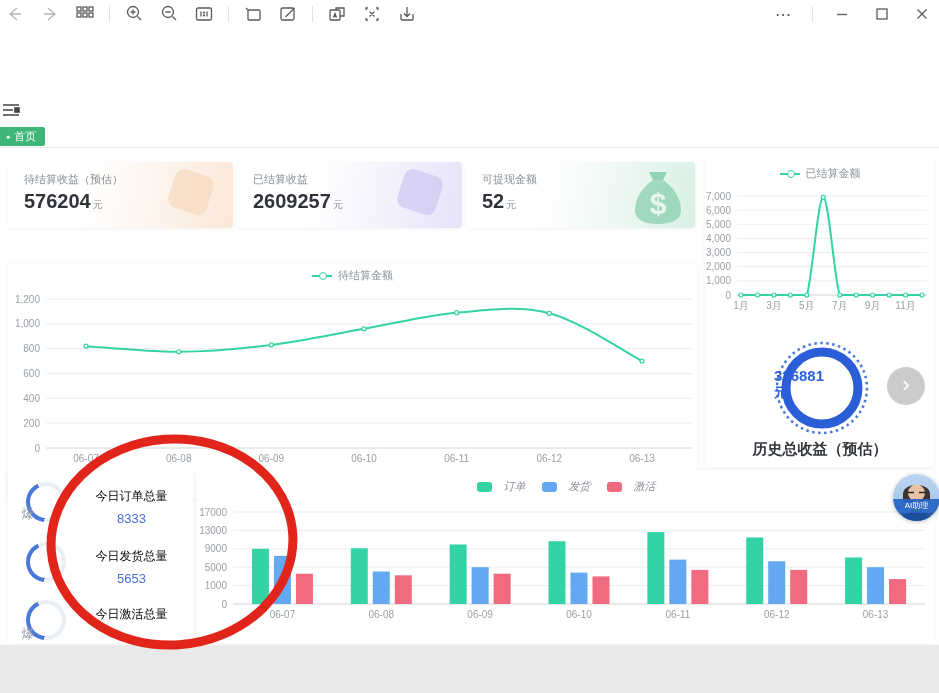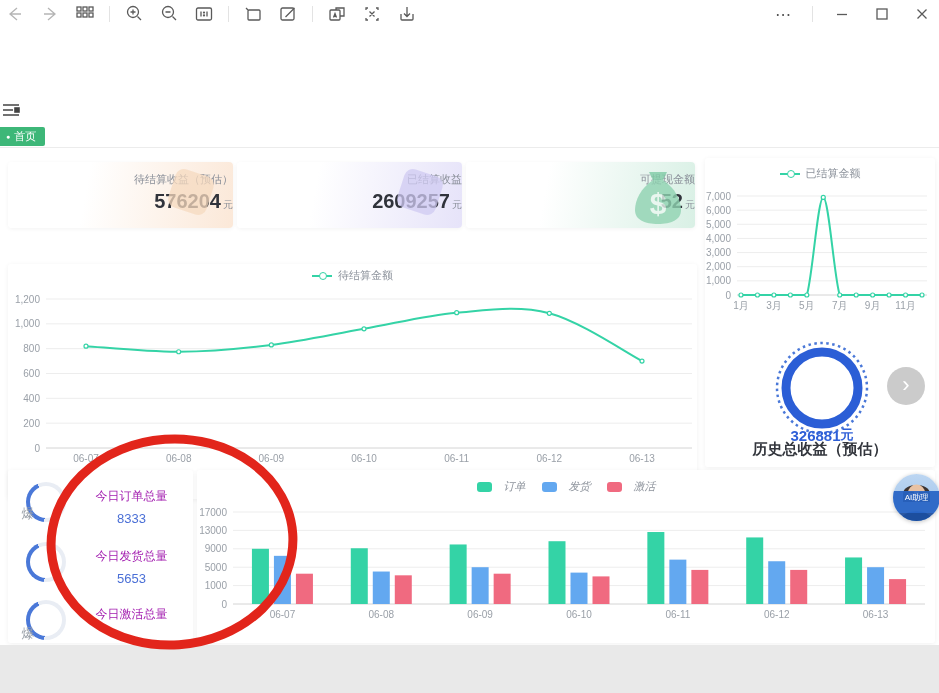--- a/index.html
+++ b/index.html
@@ -21,21 +21,21 @@
   .menu-toggle { position:absolute; left:2px; top:103px; width:20px; height:16px; cursor:pointer; }
   .menu-toggle svg { stroke:#444; stroke-width:1.6; }
   .tab-home { position:absolute; left:0; top:127px; height:19px; background:#3db778; color:#fff;
               font-size:11px; display:flex; align-items:center; gap:4px; padding:0 9px 0 6px;
               border-radius:0 2px 2px 0; cursor:pointer; }
   .tab-dot { font-size:7px; line-height:1; }
   .hr-line { position:absolute; left:0; top:147px; width:939px; height:1px; background:#ececec; }
 
   
   .card { position:absolute; top:162px; height:66px; border-radius:4px; overflow:hidden;
-          box-shadow:0 1px 4px rgba(0,0,0,.05); padding:10px 0 0 16px;text-align:right; }
+          box-shadow:0 1px 4px rgba(0,0,0,.05); padding:10px 0 0 16px; }
   .card1 { left:8px;   width:225px; background:linear-gradient(100deg,#fff 35%,#fbe8d8 100%); }
   .card2 { left:237px; width:225px; background:linear-gradient(100deg,#fff 35%,#e6e3f9 100%); }
   .card3 { left:466px; width:229px; background:linear-gradient(100deg,#fff 35%,#d9f0e5 100%); }
   .card-label { font-size:11px; color:#8a8f99; margin-bottom:4px; }
   .card-value { font-size:20px; font-weight:bold; color:#30333b; line-height:1; }
   .card-unit  { font-size:10px; font-weight:normal; color:#8a8f99; margin-left:2px; }
   .card-deco { position:absolute; right:22px; top:10px; width:40px; height:40px; border-radius:9px;
                transform:rotate(18deg); opacity:.75; }
   .card1 .card-deco { background:#f6d9bf; }
   .card2 .card-deco { background:#cfc9f2; }
@@ -52,54 +52,54 @@
                   align-items:center; gap:6px; font-size:11px; color:#8d939c; }
   .lsym { position:relative; width:20px; height:2px; background:#34d3a6; display:inline-block; }
   .lsym::after { content:""; position:absolute; left:7px; top:-3px; width:6px; height:6px;
                  border:1.5px solid #34d3a6; border-radius:50%; background:#fff; }
   svg.chart { position:absolute; left:0; }
   svg.chart text { font-family:"Liberation Sans","DejaVu Sans",sans-serif; }
 
   
   .gauge-wrap { position:absolute; left:0; top:178px; width:230px; height:131px; }
   .gauge-svg { position:absolute; left:69px; top:4px; }
-  .gauge-text { position:absolute; left:69px; top:12px; width:96px; height:96px; display:flex;
-                flex-direction:row; align-items:flex-end; justify-content:center;
+  .gauge-text { position:absolute; left:69px; top:0; width:96px; height:96px; display:flex;
+                flex-direction:column; align-items:flex-start; justify-content:center;
                 color:#2e5fd7; font-weight:bold; }
   .gauge-value { font-size:15px; }
   .gauge-unit  { font-size:13px; }
   .gauge-caption { position:absolute; left:0; top:104px; width:230px; text-align:center;
                    font-size:15px; font-weight:bold; color:#33363d; }
   .next-btn { position:absolute; left:182px; top:31px; width:38px; height:38px; border-radius:50%;
               background:#cbcbcb; display:flex; align-items:center; justify-content:center;
               color:#fff; font-size:22px; cursor:pointer; line-height:1; padding-bottom:2px; }
 
   
   .stat-row { position:absolute; left:0; width:100%; height:58px; }
   .stat-ring { position:absolute; left:18px; top:0; width:40px; height:40px; border-radius:50%;
                background:conic-gradient(from 185deg,#4a78d8 0deg 150deg,#e9edf4 150deg 360deg); }
   .stat-ring::after { content:""; position:absolute; inset:4px; background:#fff; border-radius:50%; }
   .ring-char { position:absolute; left:0; top:0; width:40px; height:40px; display:flex;
                align-items:center; justify-content:center; font-size:13px; color:#9aa0a8; z-index:1; }
   .stat-texts { position:absolute; left:68px; right:6px; top:6px; text-align:center; }
-  .stat-label { font-size:12px; color:#a21caf; margin-bottom:6px; }
+  .stat-label { font-size:12px; color:#000000; margin-bottom:6px; }
   .stat-value { font-size:13px; font-weight:normal; color:#4a6fd6; }
 
   
   .bar-legend { position:absolute; top:9px; left:0; width:100%; display:flex; justify-content:center;
                 gap:16px; font-size:11px; color:#8d939c; }
   .bar-legend .item { display:flex; align-items:center; gap:12px; cursor:pointer;font-style:italic; }
   .lg-sq { width:15px; height:10px; border-radius:3px; display:inline-block; }
   .lg-teal { background:#34d3a6; } .lg-blue { background:#63a8f0; } .lg-pink { background:#f06a80; }
 
   
   .avatar { position:absolute; left:893px; top:474px; width:47px; height:47px; border-radius:50%;
             overflow:hidden; z-index:40; cursor:pointer; box-shadow:0 1px 4px rgba(0,0,0,.25);
             background:linear-gradient(180deg,#bcd6f2 0%,#9cc0e8 100%); }
-  .avatar-ribbon { position:absolute; left:0; bottom:8px; width:100%; height:22px;
+  .avatar-ribbon { position:absolute; left:0; bottom:8px; width:100%; height:14px;
                    background:rgba(38,99,196,.92); color:#fff; font-size:8px; text-align:center;
                    line-height:13px; }
   .avatar-ribbon2 { position:absolute; left:0; bottom:0; width:100%; height:8px;
                     background:rgba(24,70,150,.85); }
 
   
   .annotation { position:absolute; left:0; top:0; width:939px; height:693px; z-index:50;
                 pointer-events:none; }
   .gray-strip { position:absolute; left:0; top:645px; width:939px; height:48px; background:#e9e9e9; }
 </style>

